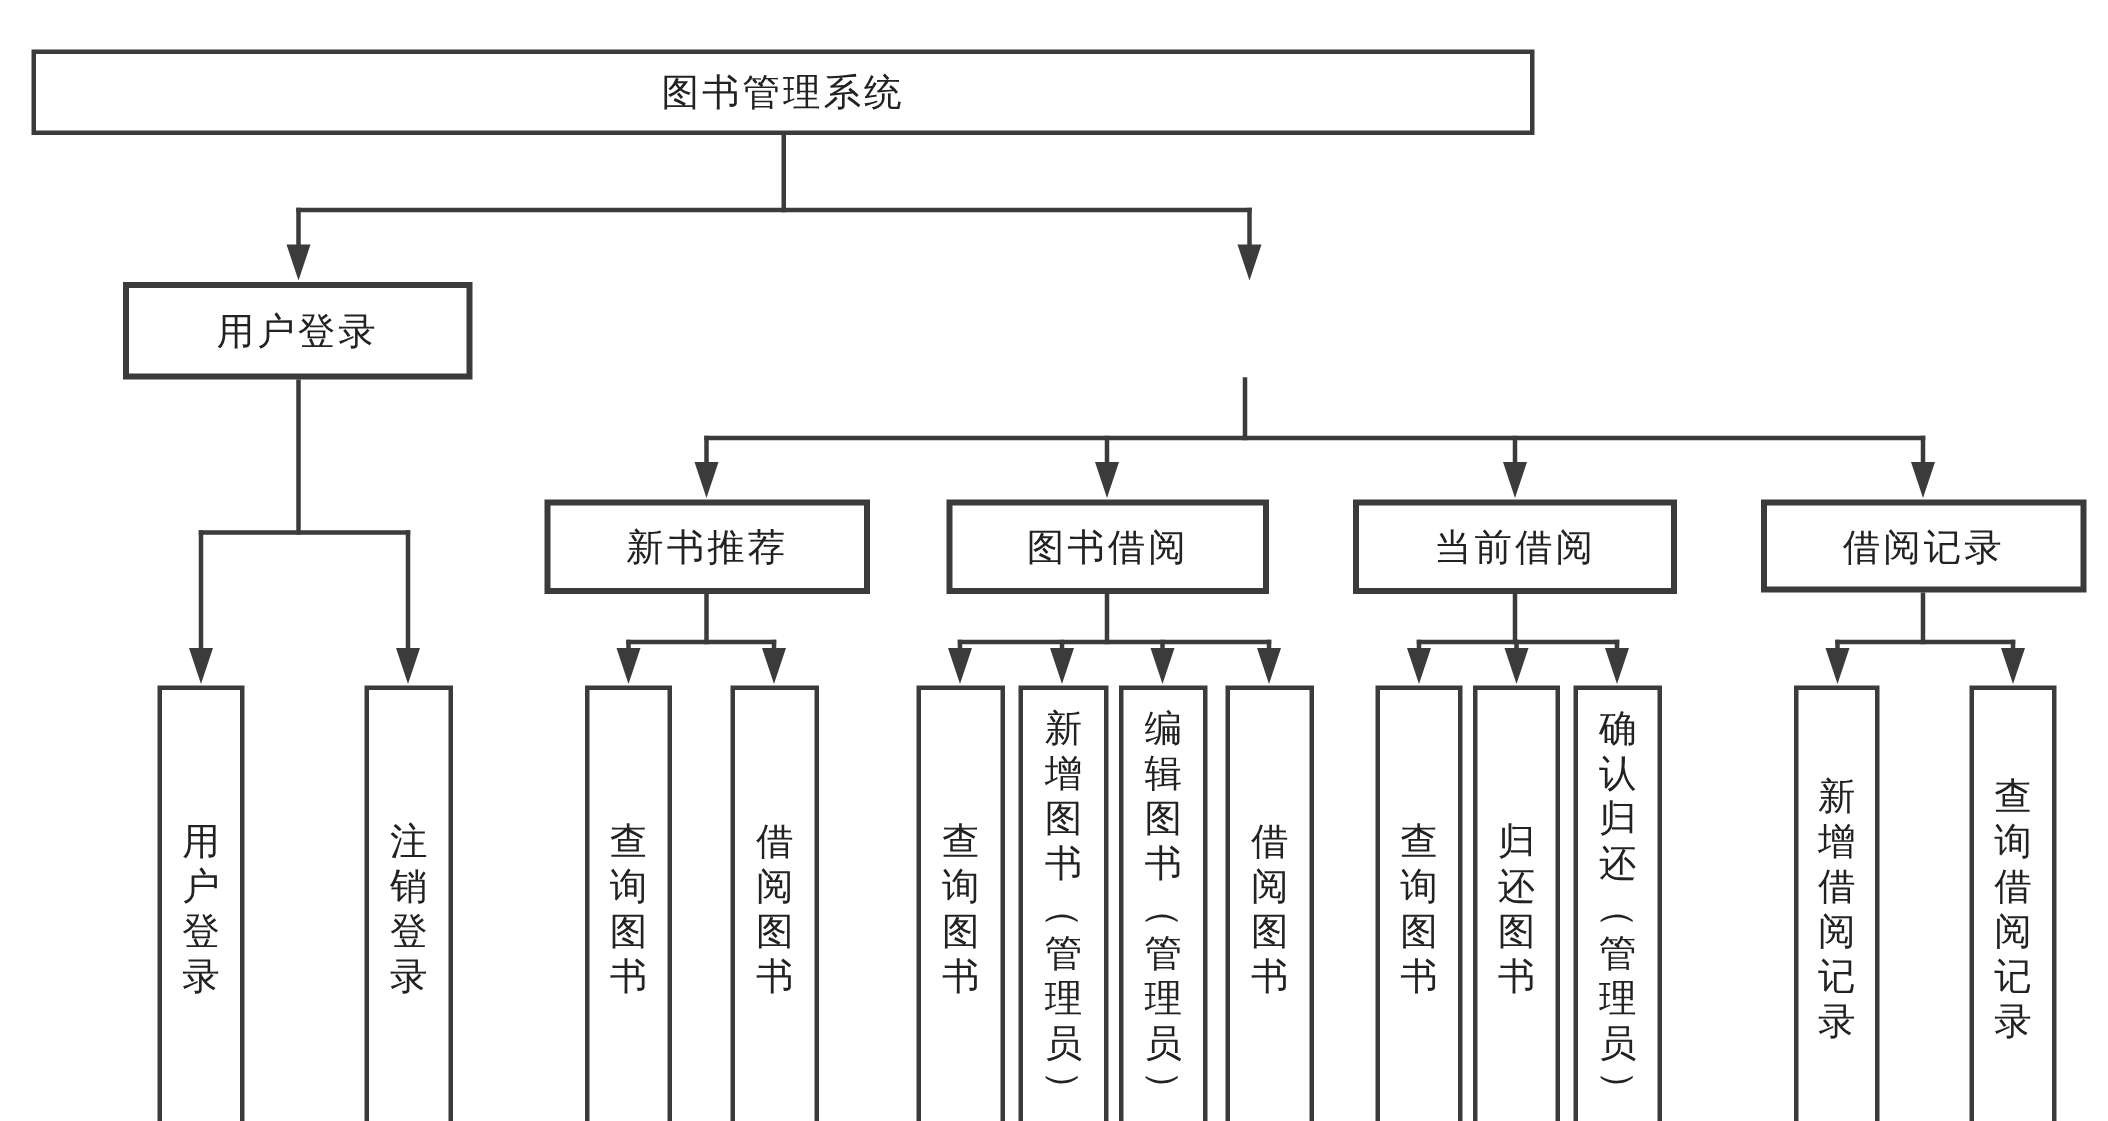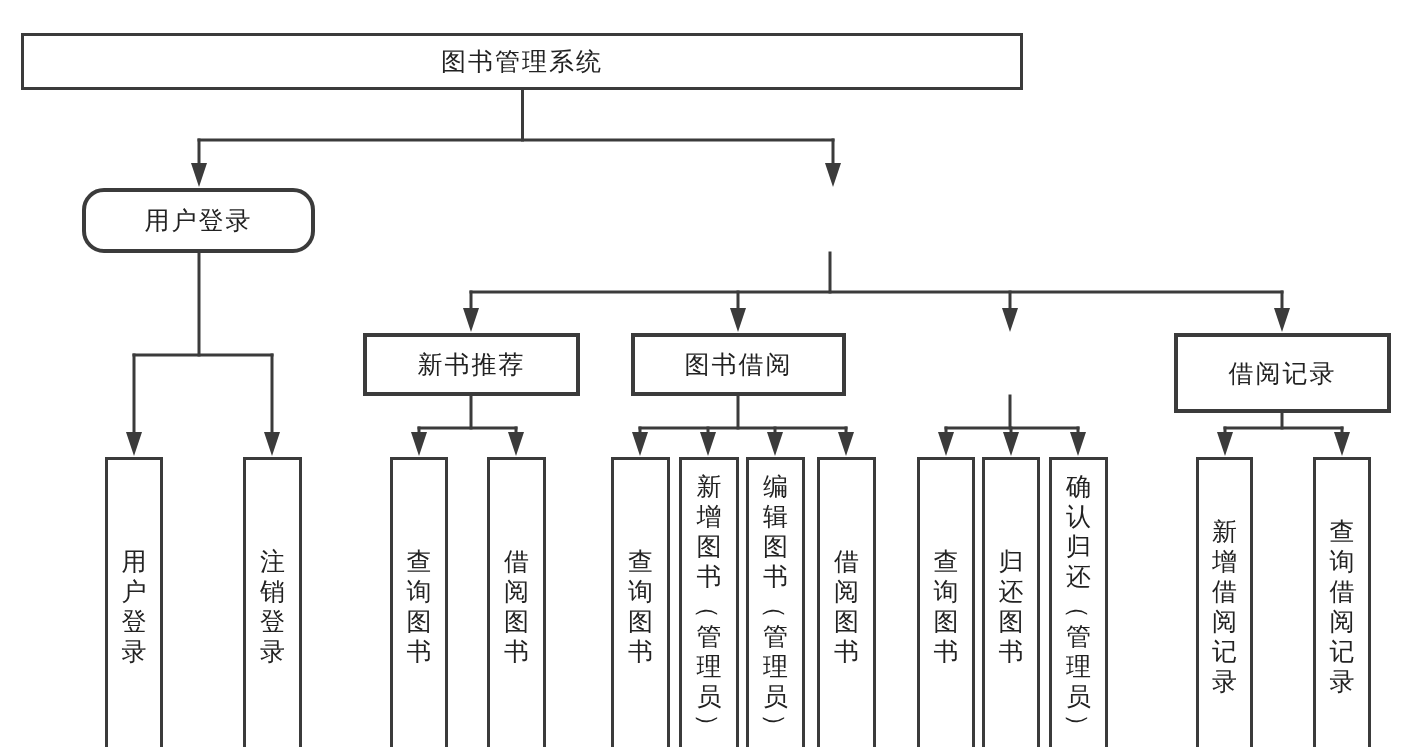--- a/index.html
+++ b/index.html
@@ -136,30 +136,33 @@
         <line x1="1225" y1="408" x2="1225" y2="426" stroke="#3b3b3b" stroke-width="3" stroke-linecap="square"></line>
         <polygon points="1217,412 1233,412 1225,436" fill="#3b3b3b"></polygon>
         <line x1="1342" y1="408" x2="1342" y2="426" stroke="#3b3b3b" stroke-width="3" stroke-linecap="square"></line>
         <polygon points="1334,412 1350,412 1342,436" fill="#3b3b3b"></polygon>
       </g>
     </svg>
   <div class="nodes-layer">
       <div class="node lv0 h" style="left: 21px; top: 13px; width: 1002px; height: 57px;">
         <span class="hlabel">图书管理系统</span>
       </div>
-      <div class="node lv1 h" style="left: 82px; top: 168px; width: 233px; height: 65px; border-radius: 22px;">
+      <div class="node lv1 h" style="left: 82px; top: 168px; width: 233px; height: 65px;">
         <span class="hlabel">用户登录</span>
       </div>
       <div class="node lv2 h" style="left: 631px; top: 313px; width: 215px; height: 63px;">
         <span class="hlabel">图书借阅</span>
       </div>
       <div class="node lv2 h" style="left: 363px; top: 313px; width: 217px; height: 63px;">
         <span class="hlabel">新书推荐</span>
       </div>
-      <div class="node lv2 h" style="left: 1174px; top: 313px; width: 217px; height: 80px;">
+      <div class="node lv2 h" style="left: 902px; top: 313px; width: 216px; height: 63px;">
+        <span class="hlabel">当前借阅</span>
+      </div>
+      <div class="node lv2 h" style="left: 1174px; top: 313px; width: 217px; height: 62px;">
         <span class="hlabel">借阅记录</span>
       </div>
       <div class="node lv3 v" style="left: 105px; top: 437px; width: 58px; height: 298px;">
         <div class="vtext">
           <span class="vchar">用</span>
           <span class="vchar">户</span>
           <span class="vchar">登</span>
           <span class="vchar">录</span>
         </div>
       </div>

